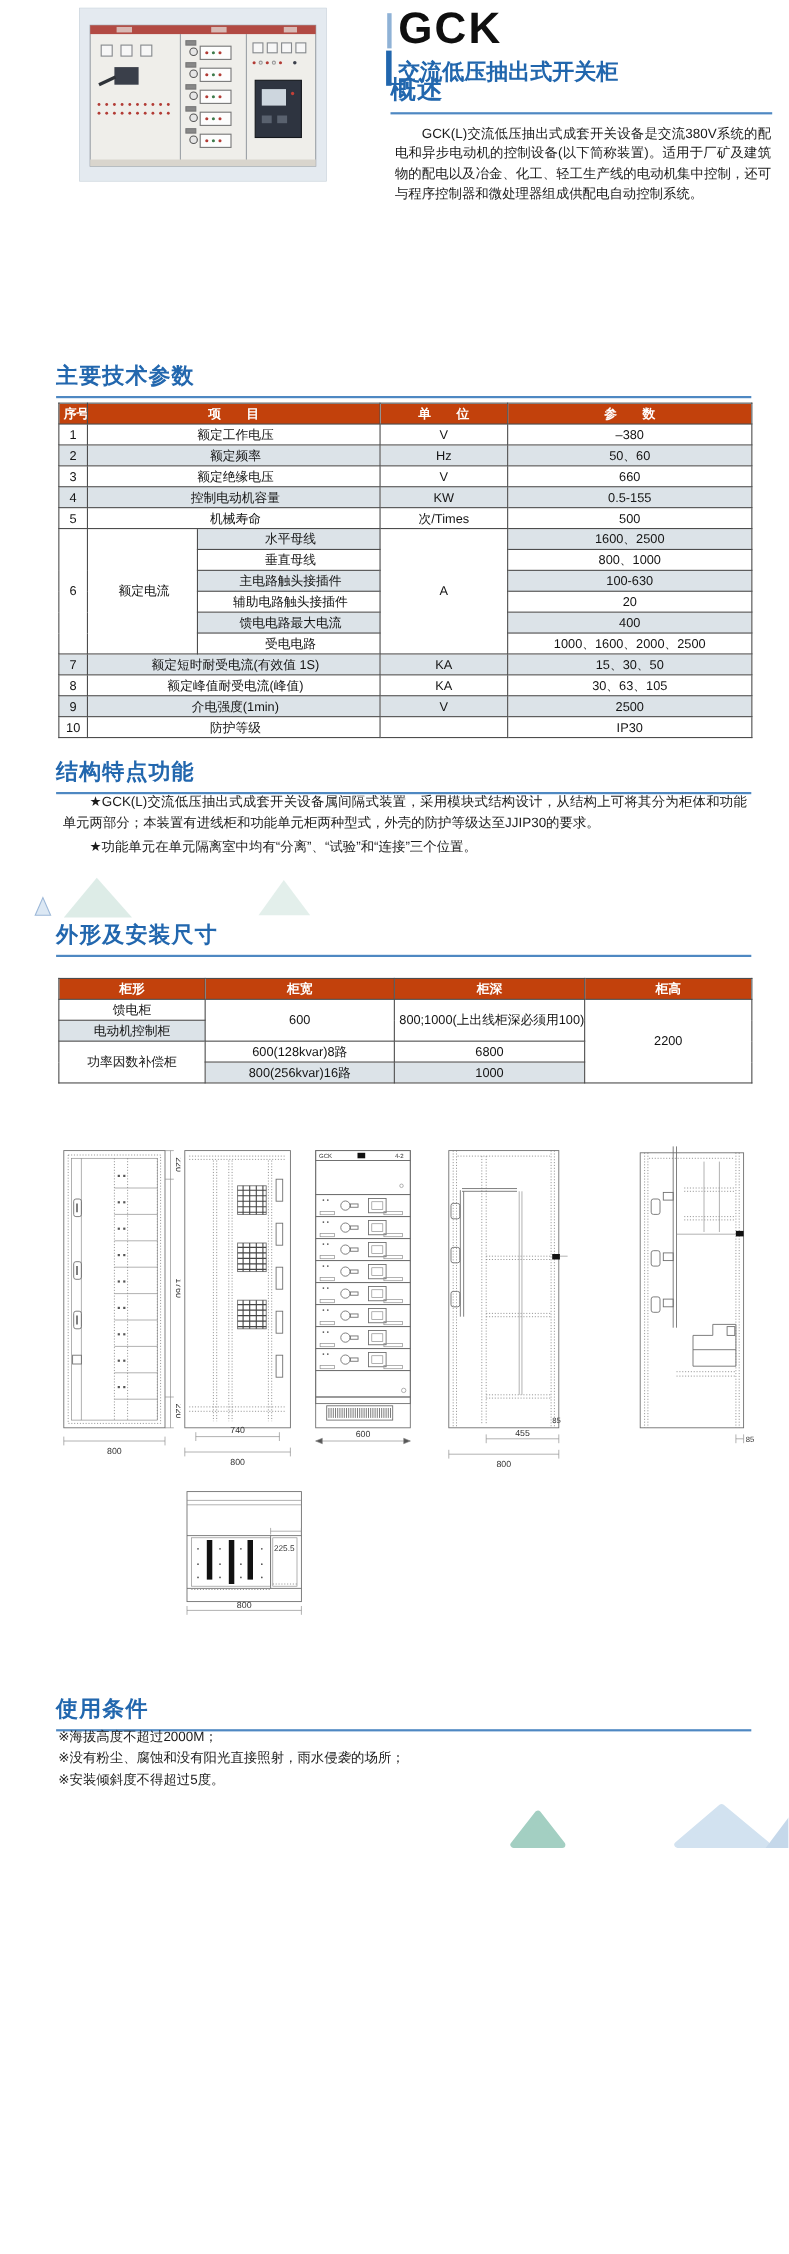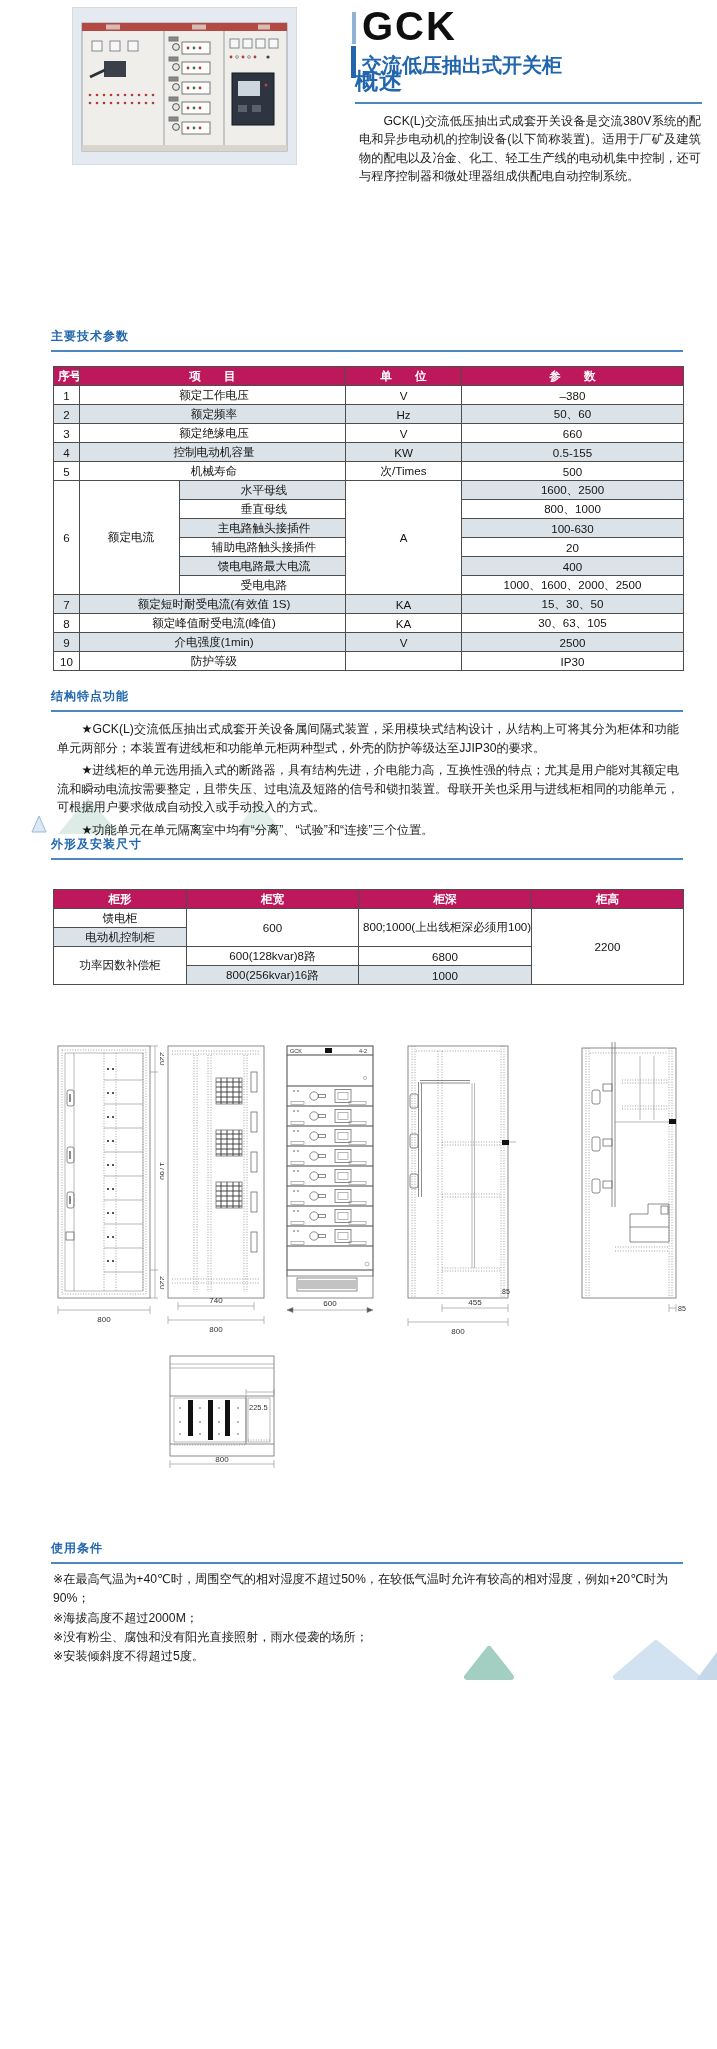--- a/index.html
+++ b/index.html
@@ -1,34 +1,34 @@
 <!DOCTYPE html>
 <html><head>
 <meta charset="utf-8">
 <style>
   html,body{margin:0;padding:0;}
   body{width:717px;height:2049px;position:relative;background:#ffffff;
        font-family:"Liberation Sans","DejaVu Sans",sans-serif;overflow:hidden;}
   .abs{position:absolute;}
   
-  .sec{position:absolute;color:#2267ae;font-weight:bold;font-size:12px;
+  .sec{position:absolute;color:#2267ae;font-weight:bold;font-size:20px;
        border-bottom:2px solid #4e88c2;padding-bottom:5px;letter-spacing:1px;}
   .txt{position:absolute;font-size:12.2px;line-height:18.4px;color:#1b1b1b;text-align:justify;}
   .txt p{margin:4px;text-indent:2em;}
   
   .brand{position:absolute;left:362px;top:4px;font-size:40px;font-weight:bold;
          color:#0f0f0f;letter-spacing:2px;}
   .subtitle{position:absolute;left:362px;top:52px;font-size:20px;font-weight:bold;color:#2166ad;}
   .bar-light{position:absolute;left:352px;top:12px;width:4px;height:32px;background:#8fb2d6;}
   .bar-dark{position:absolute;left:351px;top:46px;width:5px;height:32px;background:#2166ad;}
   
   table{border-collapse:collapse;position:absolute;table-layout:fixed;background:#fff;}
   td,th{border:1px solid #4d4d4d;font-size:11.6px;height:18px;text-align:center;
         padding:0 4px;color:#141414;overflow:hidden;white-space:nowrap;}
-  th{background:#be185d;color:#ffffff;font-weight:bold;}
+  th{background:#c2410c;color:#ffffff;font-weight:bold;}
   .lft{text-align:center;padding-left:7px;}
   .sh{background:#dce3e8;}
   
   .usage-item{font-size:12.2px;line-height:19.3px;color:#1b1b1b;}
   
   .draw{position:absolute;}
   .dln{stroke:#6e6e6e;stroke-width:0.8;fill:none;}
   .dthin{stroke:#8a8a8a;stroke-width:0.6;fill:none;}
   .ddot{stroke:#7a7a7a;stroke-width:0.7;fill:none;stroke-dasharray:1,1.6;}
   .dtxt{fill:#333;font-size:8px;font-family:"Liberation Sans",sans-serif;}
@@ -254,21 +254,20 @@
 
 <svg class="draw" style="left:20px;top:788px;z-index:0" width="280" height="48" viewBox="0 0 280 48">
   <polygon points="38,46 100,46 68,10" fill="#bcd9d0" opacity="0.5"></polygon>
   <polygon points="215,44 262,44 238,12" fill="#bcd9d0" opacity="0.42"></polygon>
   <polygon points="12,44 26,44 19,28" fill="#dce8f4" stroke="#9db8d8" stroke-width="1"></polygon>
 </svg>
 
 <div class="sec" style="left:51px;top:688px;width:632px;z-index:2">结构特点功能</div>
 <div class="txt" style="left:53px;top:716px;width:630px;line-height:18.6px;z-index:2">
   <p>★GCK(L)交流低压抽出式成套开关设备属间隔式装置，采用模块式结构设计，从结构上可将其分为柜体和功能单元两部分；本装置有进线柜和功能单元柜两种型式，外壳的防护等级达至JJIP30的要求。</p>
-  <p>★进线柜的单元选用插入式的断路器，具有结构先进，介电能力高，互换性强的特点；尤其是用户能对其额定电流和瞬动电流按需要整定，且带失压、过电流及短路的信号和锁扣装置。母联开关也采用与进线柜相同的功能单元，可根据用户要求做成自动投入或手动投入的方式。</p>
   <p>★功能单元在单元隔离室中均有“分离”、“试验”和“连接”三个位置。</p>
 </div>
 
 <div class="sec" style="left:51px;top:836px;width:632px">外形及安装尺寸</div>
 
 <table style="left:53px;top:889px;width:630px">
   <colgroup>
       <col style="width:133px">
       <col style="width:172px">
       <col style="width:173px">
@@ -641,21 +640,20 @@
   <g class="dthin">
       <line x1="2" y1="112" x2="106" y2="112"></line>
       <line x1="2" y1="108" x2="2" y2="116"></line>
       <line x1="106" y1="108" x2="106" y2="116"></line>
     </g>
   <text class="dtxt" x="54" y="110" text-anchor="middle">800</text>
 </svg>
 
 <div class="sec" style="left:51px;top:1540px;width:632px">使用条件</div>
 <div class="abs" style="left:53px;top:1570px;width:632px;z-index:2">
-  <div class="usage-item">※在最高气温为+40℃时，周围空气的相对湿度不超过50%，在较低气温时允许有较高的相对湿度，例如+20℃时为90%；</div>
   <div class="usage-item">※海拔高度不超过2000M；</div>
   <div class="usage-item">※没有粉尘、腐蚀和没有阳光直接照射，雨水侵袭的场所；</div>
   <div class="usage-item">※安装倾斜度不得超过5度。</div>
 </div>
 
 <svg class="draw" style="left:440px;top:1634px;z-index:1" width="277" height="46" viewBox="0 0 277 46">
   <polygon points="27,43 71,43 49,15" fill="#a3cfc2" stroke="#a3cfc2" stroke-width="6" stroke-linejoin="round"></polygon>
   <polygon points="176,43 257,43 216,9" fill="#d2e2f0" stroke="#d2e2f0" stroke-width="6" stroke-linejoin="round"></polygon>
   <polygon points="256,46 277,46 277,18" fill="#c5d8ea"></polygon>
 </svg>

